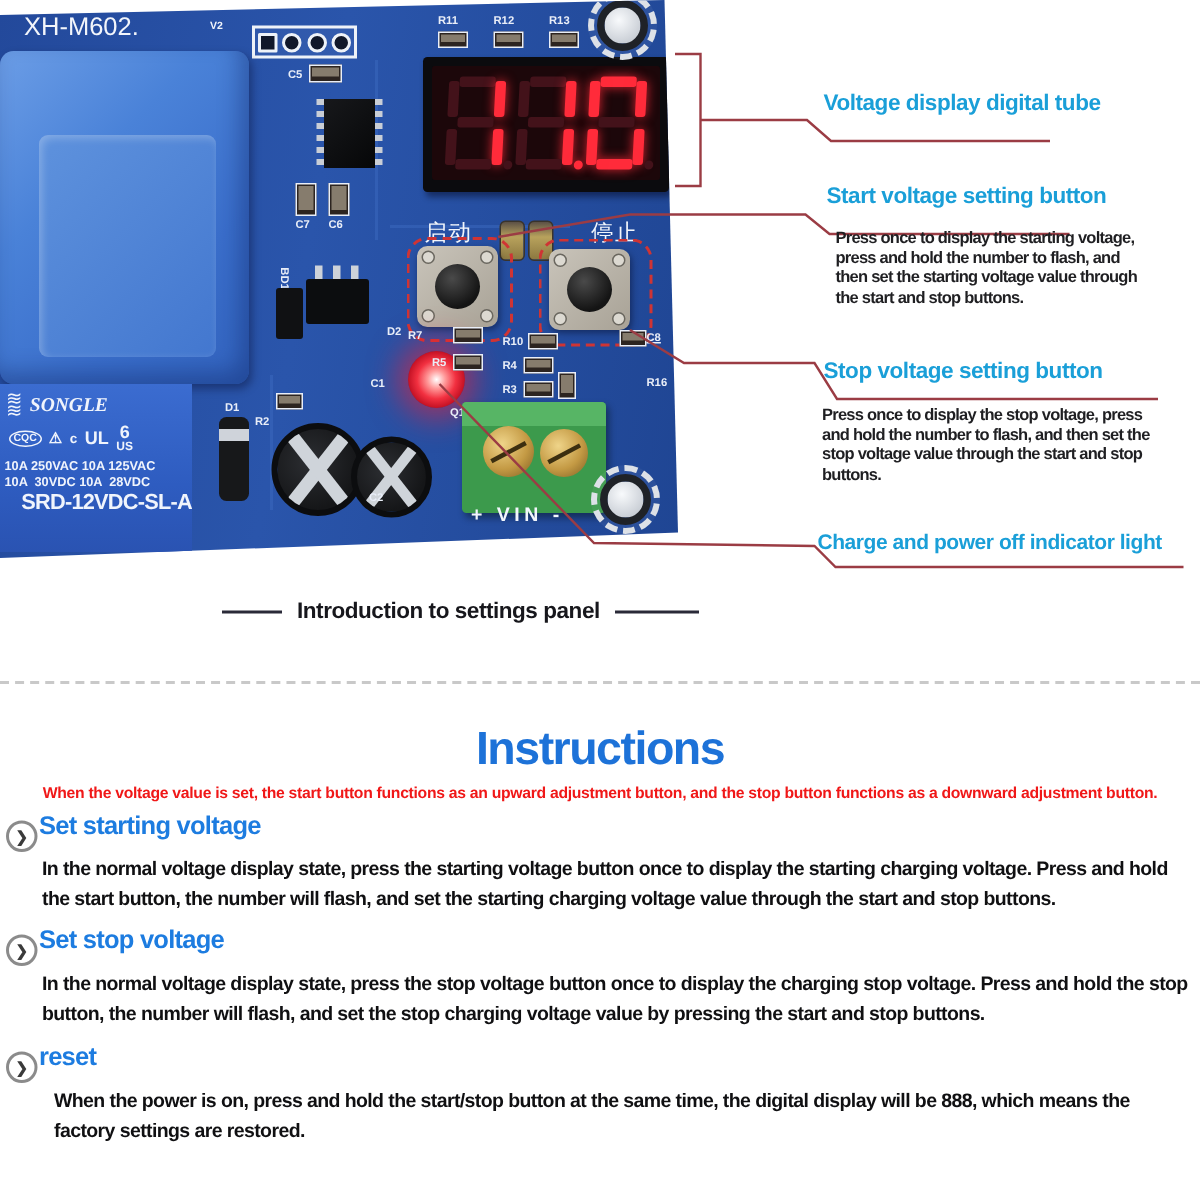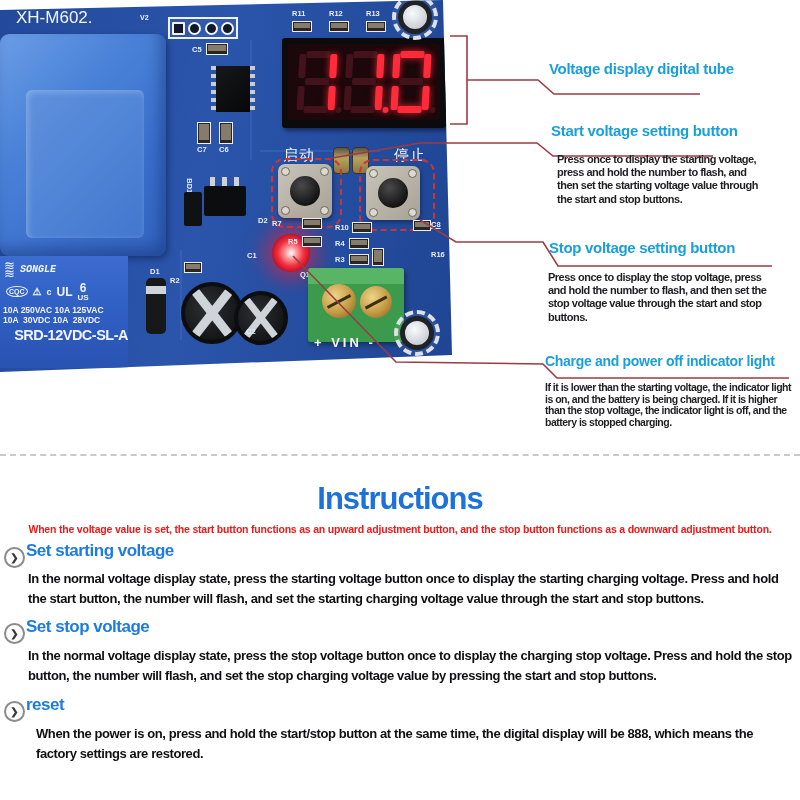--- a/index.html
+++ b/index.html
@@ -20,21 +20,21 @@
   .relay-top{position:absolute;left:0px;top:34px;width:166px;height:222px;border-radius:9px;
      background:linear-gradient(135deg,#6b9de6 0%,#4a82d8 35%,#3a6ecb 70%,#3263be 100%);
      box-shadow:inset -6px -8px 14px rgba(10,30,90,.35), 2px 3px 6px rgba(0,0,30,.35);}
   .relay-top .face{position:absolute;left:26px;top:56px;width:118px;height:148px;border-radius:6px;
      background:linear-gradient(135deg,#5e92dd,#4377cf);box-shadow:inset 2px 2px 6px rgba(255,255,255,.25);}
   .relay-side{position:absolute;left:0px;top:256px;width:128px;height:112px;
      background:linear-gradient(180deg,#3b6cd0 0%,#2e5cc0 60%,#2a53b2 100%);
      color:#f0f4fc;overflow:hidden;}
   .relay-row1{display:flex;align-items:center;gap:6px;padding:6px 4px 0 4px;}
   .relay-logo{font-size:13px;line-height:.6;letter-spacing:-1px;}
-  .relay-brand{font-family:Liberation Mono, monospace;font-style:italic;font-weight:bold;font-size:10px;}
+  .relay-brand{font-family:Liberation Serif, serif;font-style:italic;font-weight:bold;font-size:13px;}
   .relay-row2{display:flex;align-items:center;gap:5px;padding:4px 4px 0 6px;font-size:9px;font-weight:bold;}
   .cqc{border:1px solid #f0f4fc;border-radius:50%;padding:1px 2px;font-size:7px;}
   .tri{font-size:10px;}
   .ul-m{font-size:12px;font-weight:bold;}
   .amp6{display:flex;flex-direction:column;align-items:center;font-size:8px;line-height:1;}
   .amp6 b{font-size:12px;}
   .relay-ratings{padding:3px 2px 0 3px;font-size:8.5px;font-weight:bold;white-space:pre;line-height:1.25;}
   .relay-model{padding:1px 0 0 2px;font-size:14.5px;font-weight:bold;letter-spacing:-.5px;text-align:right;}
   
   .bezel{position:absolute;left:282px;top:38px;width:164px;height:90px;background:#0b0b0e;border-radius:3px;
@@ -330,22 +330,26 @@
       <path d="M293,256 L396,362 L543,364 L557,378 L789,378"></path>
     </g>
   </svg>
 
   <div class="co-title" style="left:551px;top:122px;">Start voltage setting button</div>
   <div class="co-title" style="left:549px;top:60px;">Voltage display digital tube</div>
   <div class="co-body" style="left:557px;top:153px;width:205px;">Press once to display the starting voltage, press and hold the number to flash, and then set the starting voltage value through the start and stop buttons.</div>
   <div class="co-title" style="left:549px;top:239px;">Stop voltage setting button</div>
   <div class="co-body" style="left:548px;top:271px;width:232px;">Press once to display the stop voltage, press and hold the number to flash, and then set the stop voltage value through the start and stop buttons.</div>
   <div class="co-title" style="left:545px;top:353px;font-size:14px;">Charge and power off indicator light</div>
-  <div class="co-body" style="left:545px;top:382px;width:248px;font-size:10.5px;line-height:1.1;">If it is lower than the starting voltage, the indicator light is on, and the battery is being charged. If it is higher than the stop voltage, the indicator light is off, and the battery is stopped charging.</div>
-
+
+  <div class="caption">
+    <span class="dash" style="width:40px;"></span>
+    <span class="txt">Introduction to settings panel</span>
+    <span class="dash" style="width:56px;"></span>
+  </div>
 
   <div class="separator"></div>
 
   <div class="instr-title">Instructions</div>
   <div class="instr-note">When the voltage value is set, the start button functions as an upward adjustment button, and the stop button functions as a downward adjustment button.</div>
 
   <div class="sec-icon" style="top:547px;">❯</div>
   <div class="sec-head" style="top:541px;">Set starting voltage</div>
   <div class="sec-body" style="left:28px;top:569px;width:768px;">In the normal voltage display state, press the starting voltage button once to display the starting charging voltage. Press and hold the start button, the number will flash, and set the starting charging voltage value through the start and stop buttons.</div>
 

